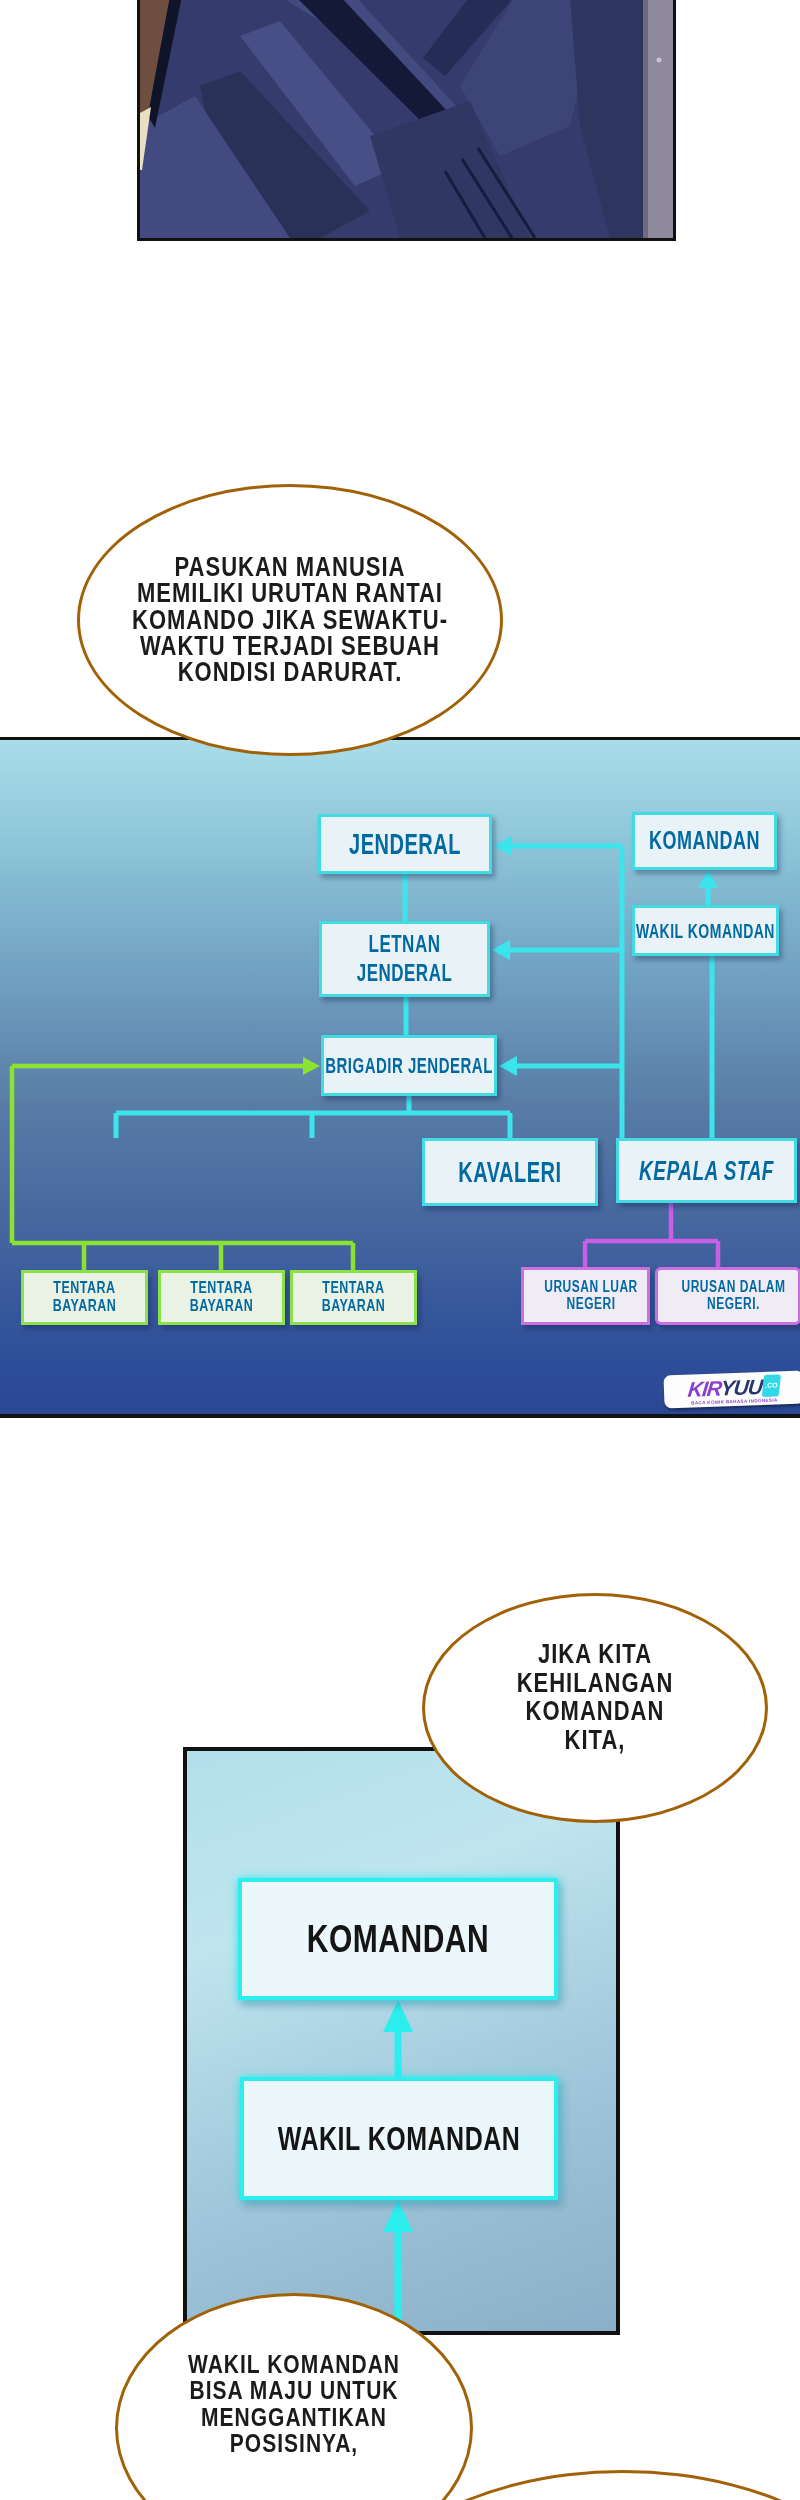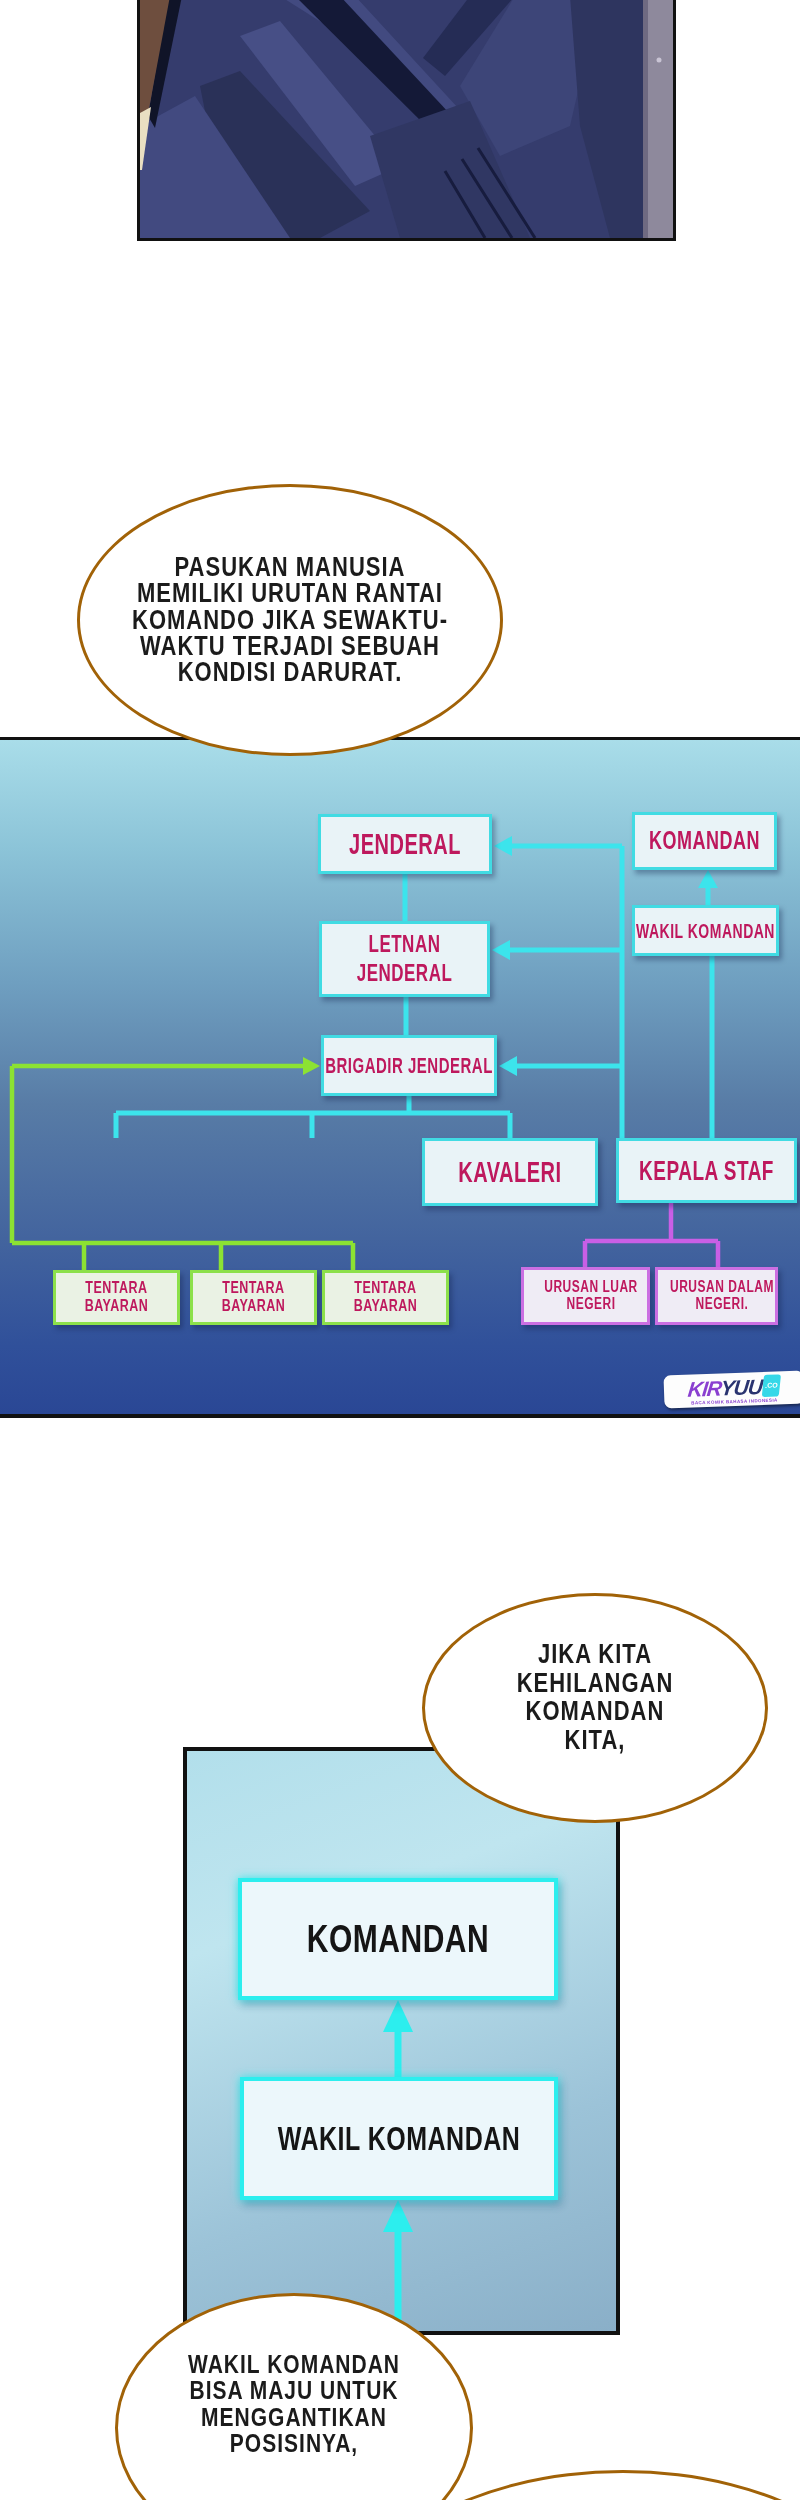--- a/index.html
+++ b/index.html
@@ -25,41 +25,41 @@
   .b4{left:340px;top:2470px;width:560px;height:340px;z-index:5;}
 
   
   .panel-b{position:absolute;left:0;top:737px;width:800px;height:681px;
            border-top:3px solid #111;border-bottom:4px solid #111;box-sizing:border-box;
            background:linear-gradient(180deg,#a9dde9 0%,#8cc4d8 16%,#6f9fc0 36%,
                       #587ca6 54%,#43649e 74%,#30509a 90%,#2a4795 100%);z-index:2;}
   .panel-b svg.connectors{position:absolute;left:0;top:0;}
   .obox{position:absolute;display:flex;align-items:center;justify-content:center;
         background:#e9f3f7;border:3px solid #41dbe3;box-sizing:border-box;
-        box-shadow:3px 4px 5px rgba(15,25,70,.35);color:#be185d;text-align:center;}
+        box-shadow:3px 4px 5px rgba(15,25,70,.35);color:#0369a1;text-align:center;}
   .obox .lbl{display:inline-block;font-weight:bold;white-space:pre-line;
              transform:scaleY(1.45);transform-origin:center;letter-spacing:.5px;}
-  .obox.green{border-color:#8ce04a;background:#eaf2e4;margin-left:32px;}
+  .obox.green{border-color:#8ce04a;background:#eaf2e4;}
   .obox.purple{border-color:#cb6fe2;background:#efecf5;padding-left:11px;}
 
   .n-jenderal{left:318px;top:74px;width:174px;height:60px;}  .n-jenderal .lbl{font-size:20px;}
   .n-komandan{left:632px;top:72px;width:145px;height:58px;}  .n-komandan .lbl{font-size:18px;}
   .n-wakil{left:632px;top:165px;width:147px;height:51px;}    .n-wakil .lbl{font-size:14px;}
   .n-letnan{left:319px;top:181px;width:171px;height:76px;}   .n-letnan .lbl{font-size:17px;}
   .n-brigadir{left:321px;top:295px;width:176px;height:61px;} .n-brigadir .lbl{font-size:15px;}
   .n-infanteri{left:28px;top:398px;width:176px;height:65px;} .n-infanteri .lbl{font-size:20px;}
   .n-artileri{left:223px;top:398px;width:178px;height:65px;} .n-artileri .lbl{font-size:20px;}
   .n-kavaleri{left:422px;top:398px;width:176px;height:68px;} .n-kavaleri .lbl{font-size:20px;}
-  .n-kepala{left:616px;top:398px;width:181px;height:65px;}   .n-kepala .lbl{font-size:19px;}
+  .n-kepala{left:616px;top:398px;width:181px;height:65px;font-style:italic;}   .n-kepala .lbl{font-size:19px;}
   .n-tb1{left:21px;top:530px;width:127px;height:55px;}
   .n-tb2{left:158px;top:530px;width:127px;height:55px;}
   .n-tb3{left:290px;top:530px;width:127px;height:55px;}
   .n-tb1 .lbl,.n-tb2 .lbl,.n-tb3 .lbl{font-size:12.5px;line-height:1.1;transform:scaleY(1.3);}
   .n-ul{left:521px;top:527px;width:129px;height:58px;}
-  .n-ud{left:655px;top:527px;width:123px;height:58px;}
+  .n-ud{left:655px;top:527px;width:146px;height:58px;border-radius:6px;}
   .n-ul .lbl,.n-ud .lbl{font-size:12px;line-height:1.1;transform:scaleY(1.3);}
 
   
   .watermark{position:absolute;left:664px;top:633px;width:130px;transform:rotate(-2deg);
              background:#fdfdfd;border-radius:7px;padding:3px 5px 2px 5px;
              box-shadow:1px 2px 3px rgba(0,0,0,.45);text-align:center;z-index:3;}
   .wm-row{font-style:italic;font-weight:900;font-size:21px;line-height:20px;
           letter-spacing:-1px;transform:skewX(-8deg);}
   .wm-kir{color:#8a3fd0;}
   .wm-yuu{color:#2a3470;}

